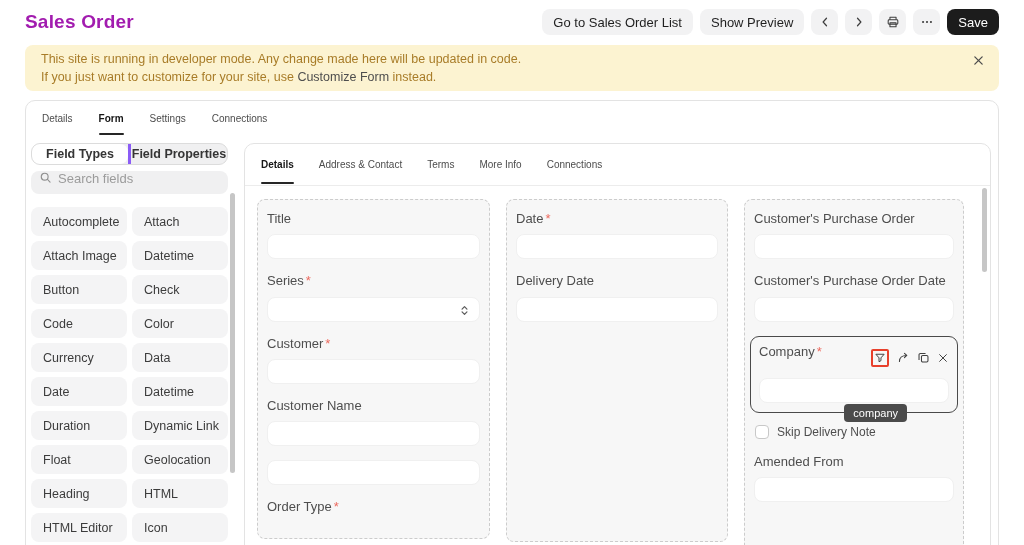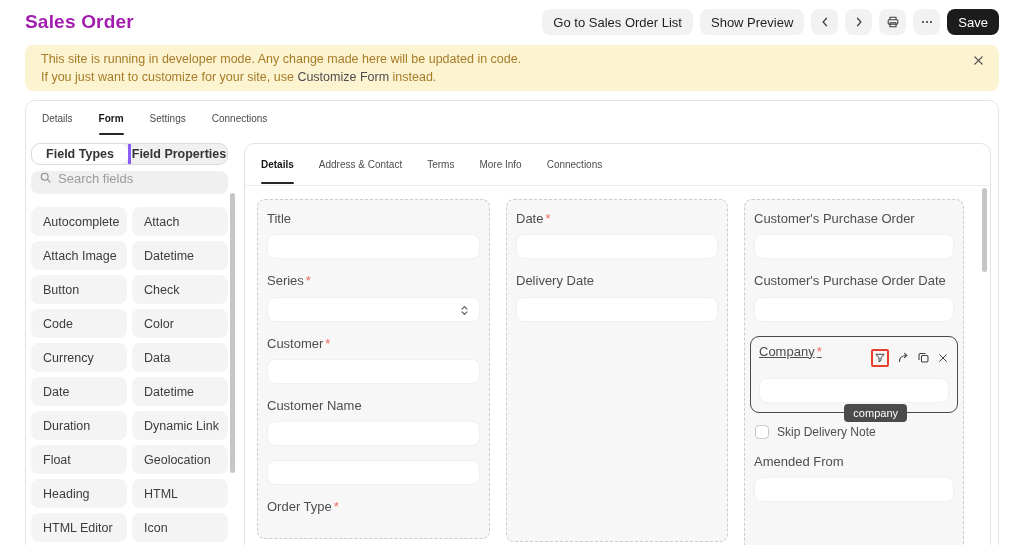--- a/index.html
+++ b/index.html
@@ -60,21 +60,21 @@
   .fcol:nth-child(1) { height:340px; }
   .fcol:nth-child(3) { width:220px; height:368px; }
   .fld { margin-bottom:14px; }
   .flabel { font-size:13px; color:#4e4e4e; margin-bottom:7px; line-height:1.25; }
   .req { color:#ec6a5f; margin-left:2px; }
   .fctrl { position:relative; height:25px; background:#ffffff; border:1px solid #f0f0f0; border-radius:8px; }
   .fctrl .chev { position:absolute; right:8px; top:5px; color:#5a5a5a; }
 
   .sel-field { border:1.6px solid #4a4a4a; border-radius:9px; background:transparent; padding:7px 8px 9px 8px; margin:0 -4px 12px -4px; position:relative; }
   .sel-head { display:flex; align-items:center; margin-bottom:6px; }
-  .sel-head .flabel { margin-bottom:12px;text-decoration:underline; }
+  .sel-head .flabel { margin-bottom:12px; }
   .sel-actions { margin-left:auto; display:flex; align-items:center; gap:7px; color:#3f3f3f; }
   .sel-actions .act { display:inline-flex; cursor:pointer; }
   .act.hl { border:2px solid #e8402c; border-radius:2px; padding:1px; margin-right:1px; }
   .tooltip { position:absolute; bottom:-10px; right:50px; background:#4b4b4b; color:#fff; font-size:11px; padding:3px 9px; border-radius:4px; white-space:nowrap; }
 
   .checkrow { display:flex; align-items:center; gap:8px; margin:2px 0 15px 1px; }
   .checkbox { width:14px; height:14px; background:#fff; border:1px solid #c8c8c8; border-radius:4px; flex:none; cursor:pointer; }
   .checklabel { font-size:12px; color:#4e4e4e; }
 
   .panel-scroll { position:absolute; right:3px; top:44px; width:5px; height:84px; background:#c6c6c6; border-radius:3px; cursor:pointer; }

